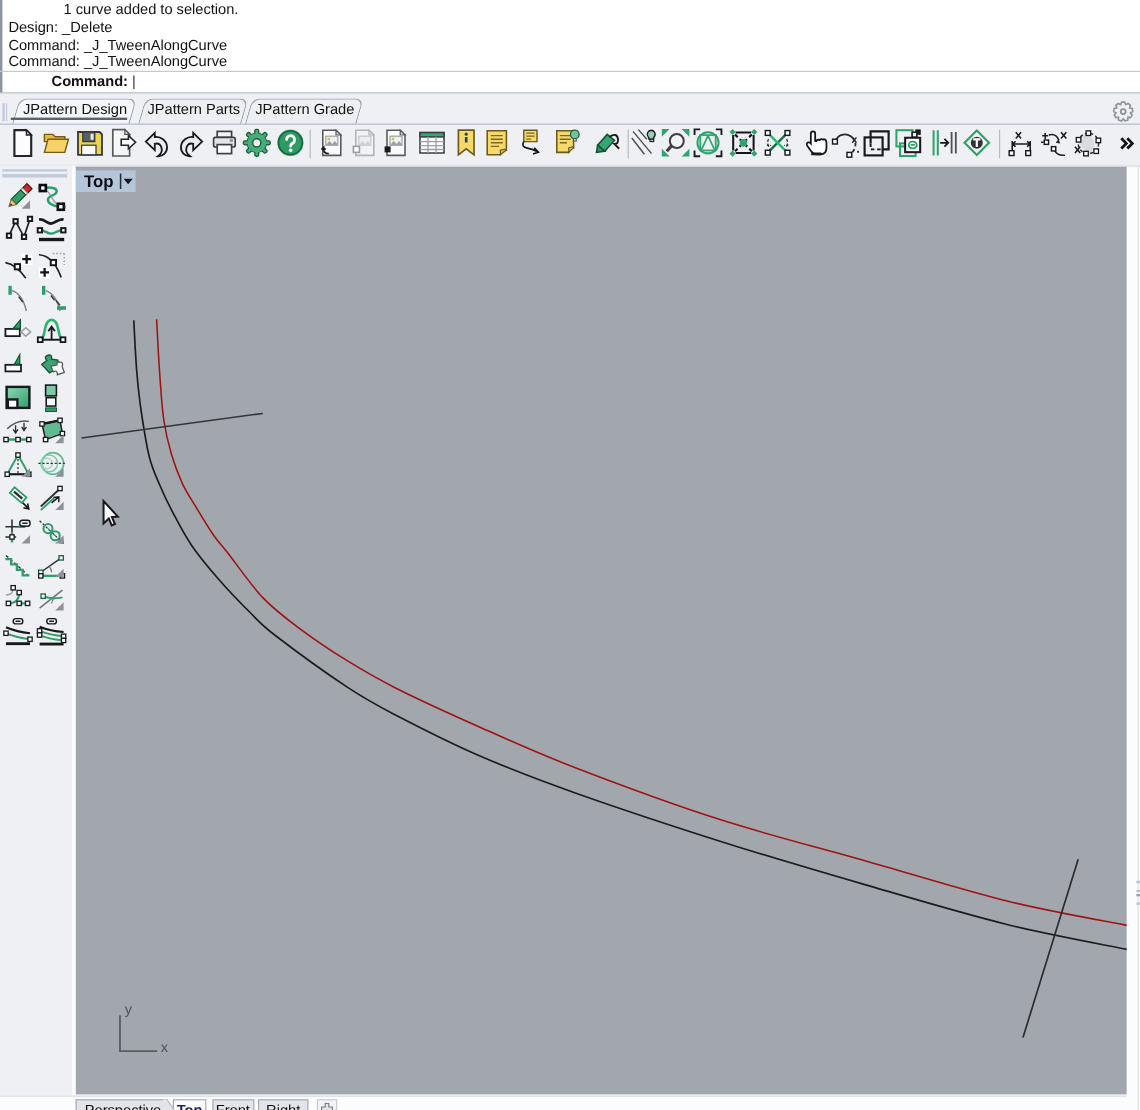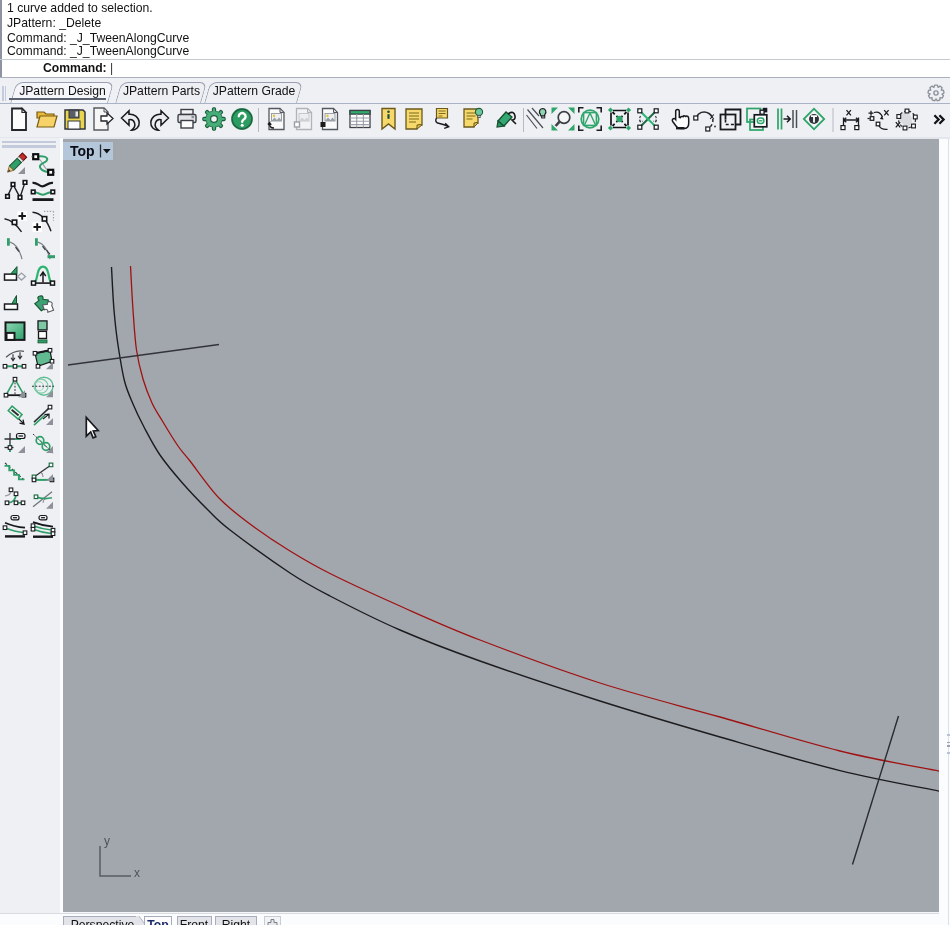--- a/index.html
+++ b/index.html
@@ -14,22 +14,22 @@
 #toolbot{position:absolute;left:0;top:137px;width:950px;height:2px;background:#e3e6ec;border-bottom:1px solid #c9ced8;}
 #sidebar{position:absolute;left:0;top:138px;width:60px;height:787px;background:#eef0f4;}
 #viewport{position:absolute;left:63px;top:139px;width:876px;height:773px;background:#a2a7ae;}
 #vplabel{position:absolute;left:0px;top:3px;width:50px;height:18px;background:#b4c6d9;}
 #vplabel b{position:absolute;left:7px;top:0px;color:#0a0a14;font-size:14px;line-height:18px;}
 #btabs{position:absolute;left:0;top:913px;width:939px;height:12px;background:#fbfcfd;border-top:1px solid #d8dbe2;}
 .btab{position:absolute;top:2px;height:14px;font-size:12.2px;line-height:17px;text-align:center;background:#e2e4e9;border:1px solid #a8adbc;color:#111;}
 </style></head>
 <body>
 <div id="cmd">
-  <div class="ln" style="top:0.5px;">1 curve added to selection.</div>
-  <div class="ln" style="top:15.5px;">JPattern: _Delete</div>
+  <div class="ln" style="top:0.5px;margin-left:46px;">1 curve added to selection.</div>
+  <div class="ln" style="top:15.5px;">Design: _Delete</div>
   <div class="ln" style="top:30.5px;">Command: _J_TweenAlongCurve</div>
   <div class="ln" style="top:44px;">Command: _J_TweenAlongCurve</div>
   <div class="ln" style="top:61px;font-weight:bold;margin-left:36px;">Command: <span style="font-weight:normal;color:#333">|</span></div>
 </div>
 <div id="cmdsep"></div>
 <div id="cmdbot"></div>
 <div id="tabstrip">
   <div class="tab" style="left:13px;width:96px;background:#f5f6f9;">
       <span>JPattern Design</span>
     </div>

